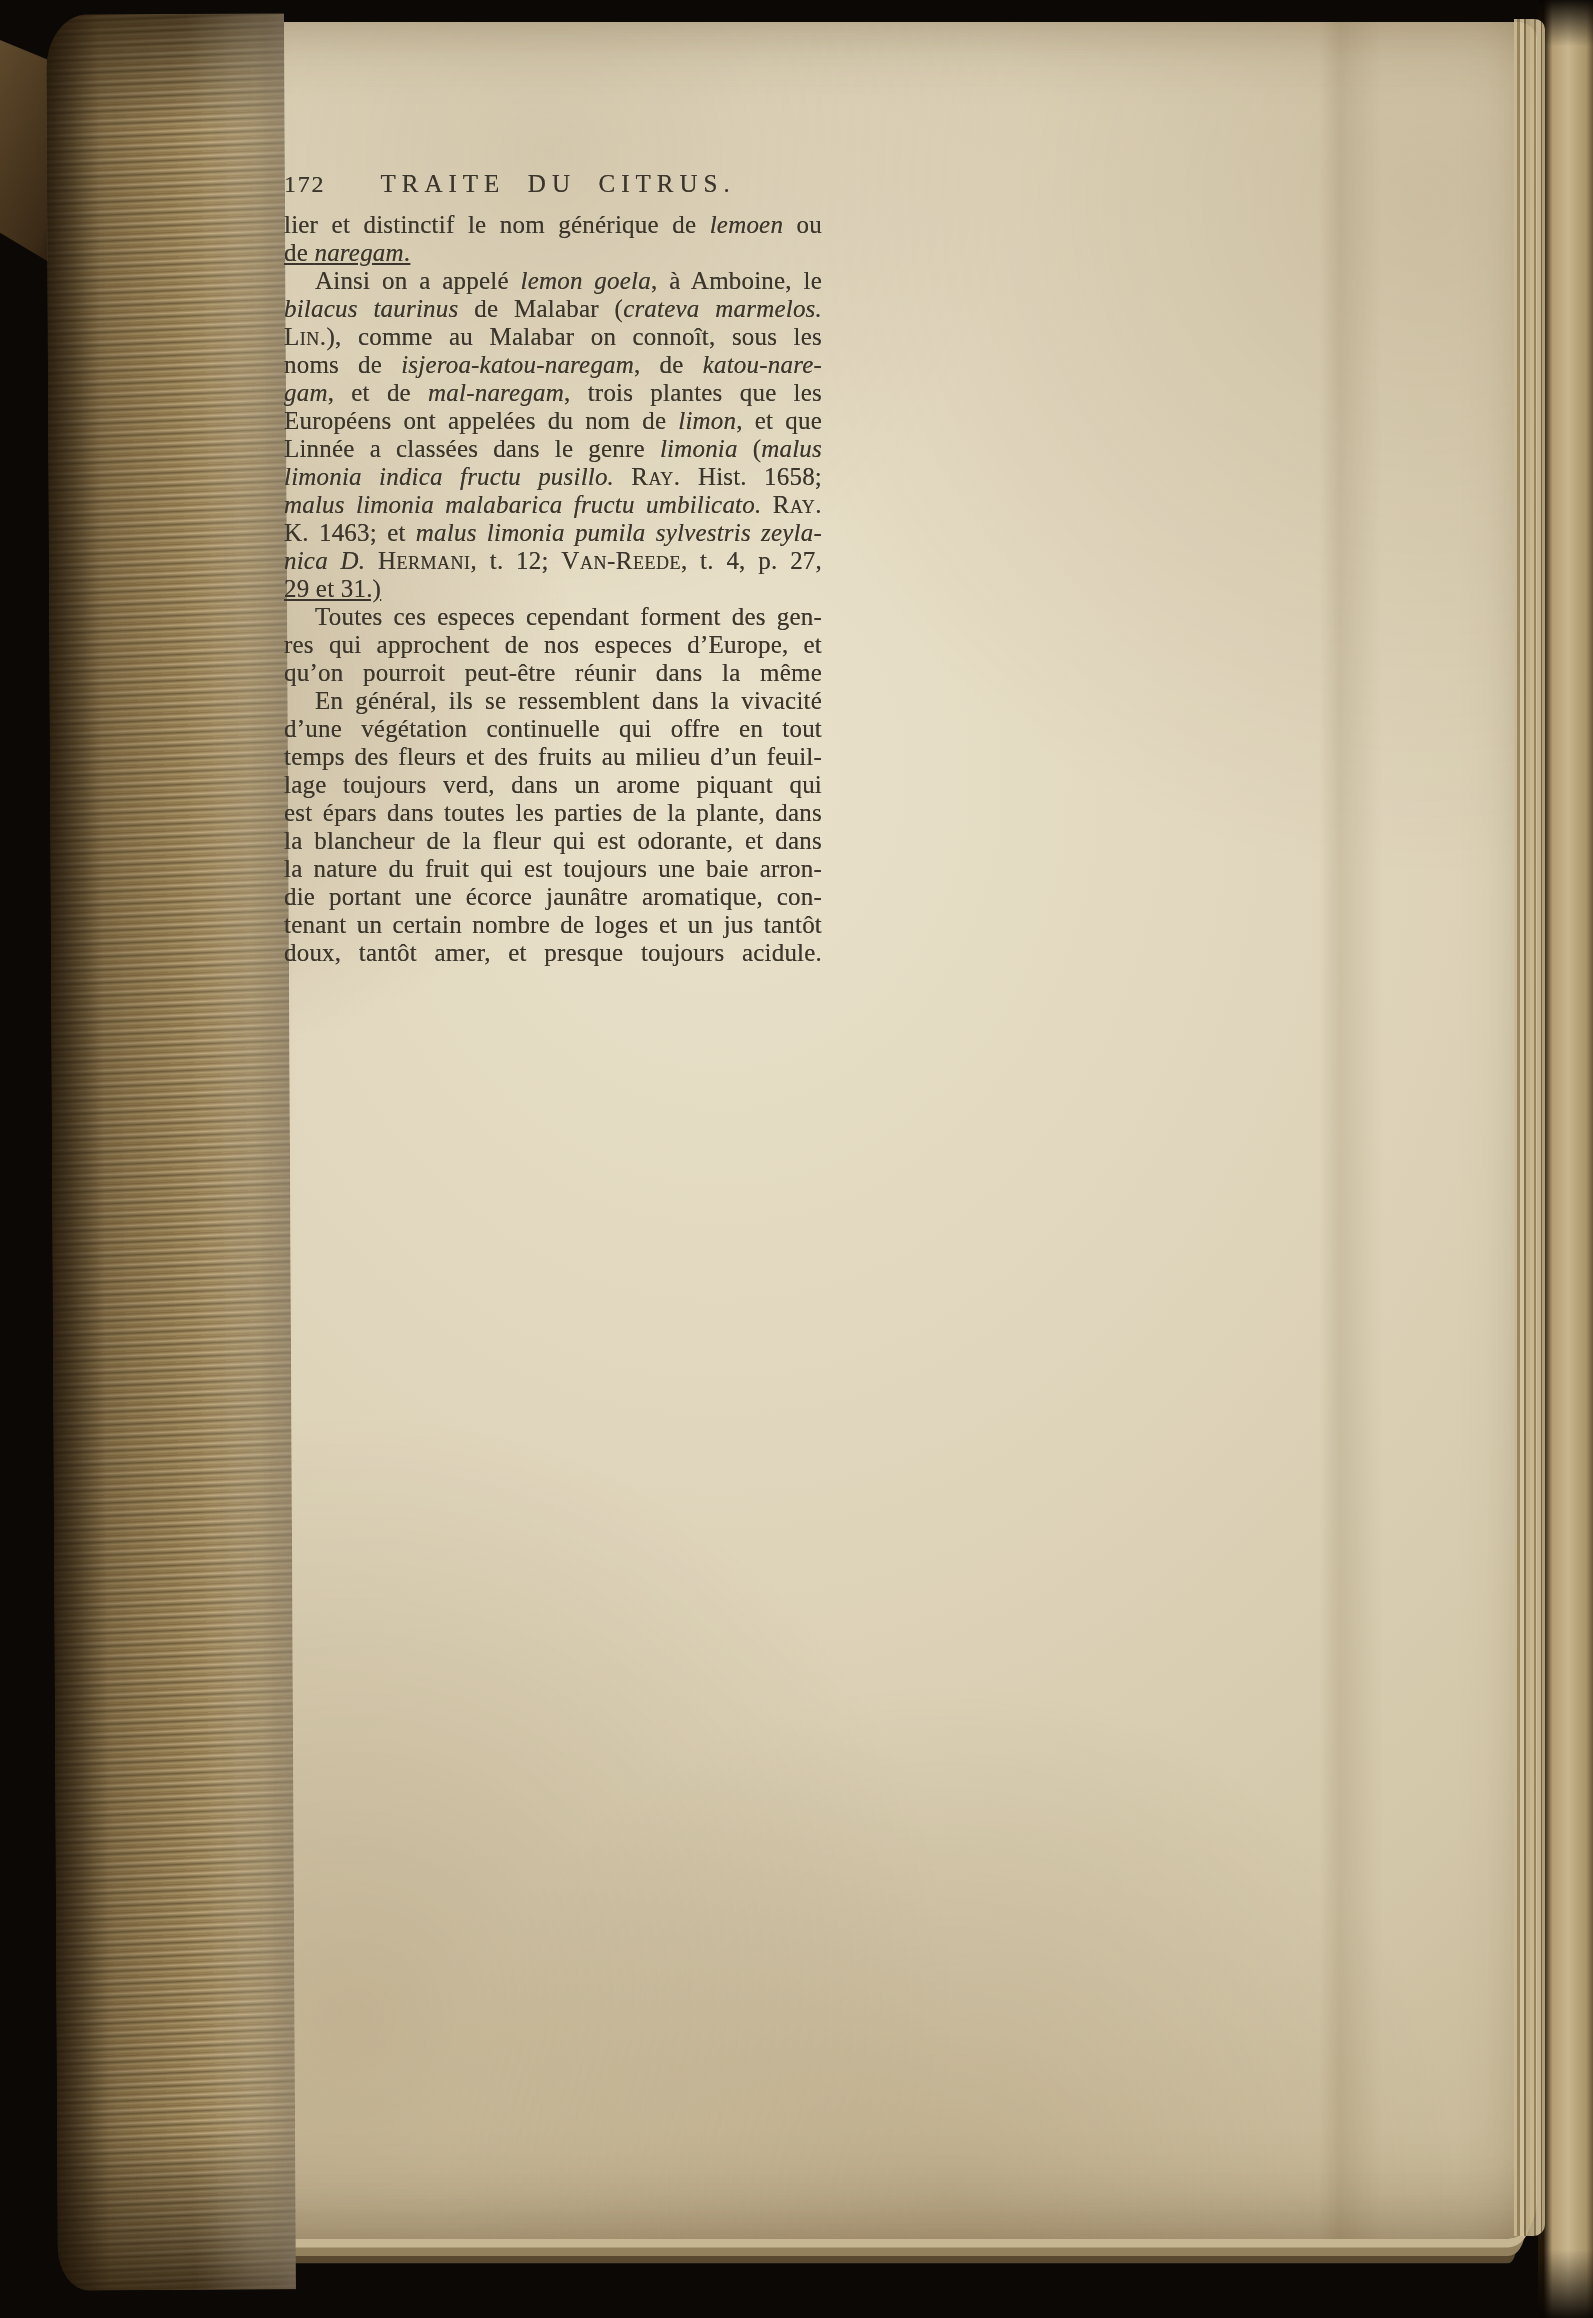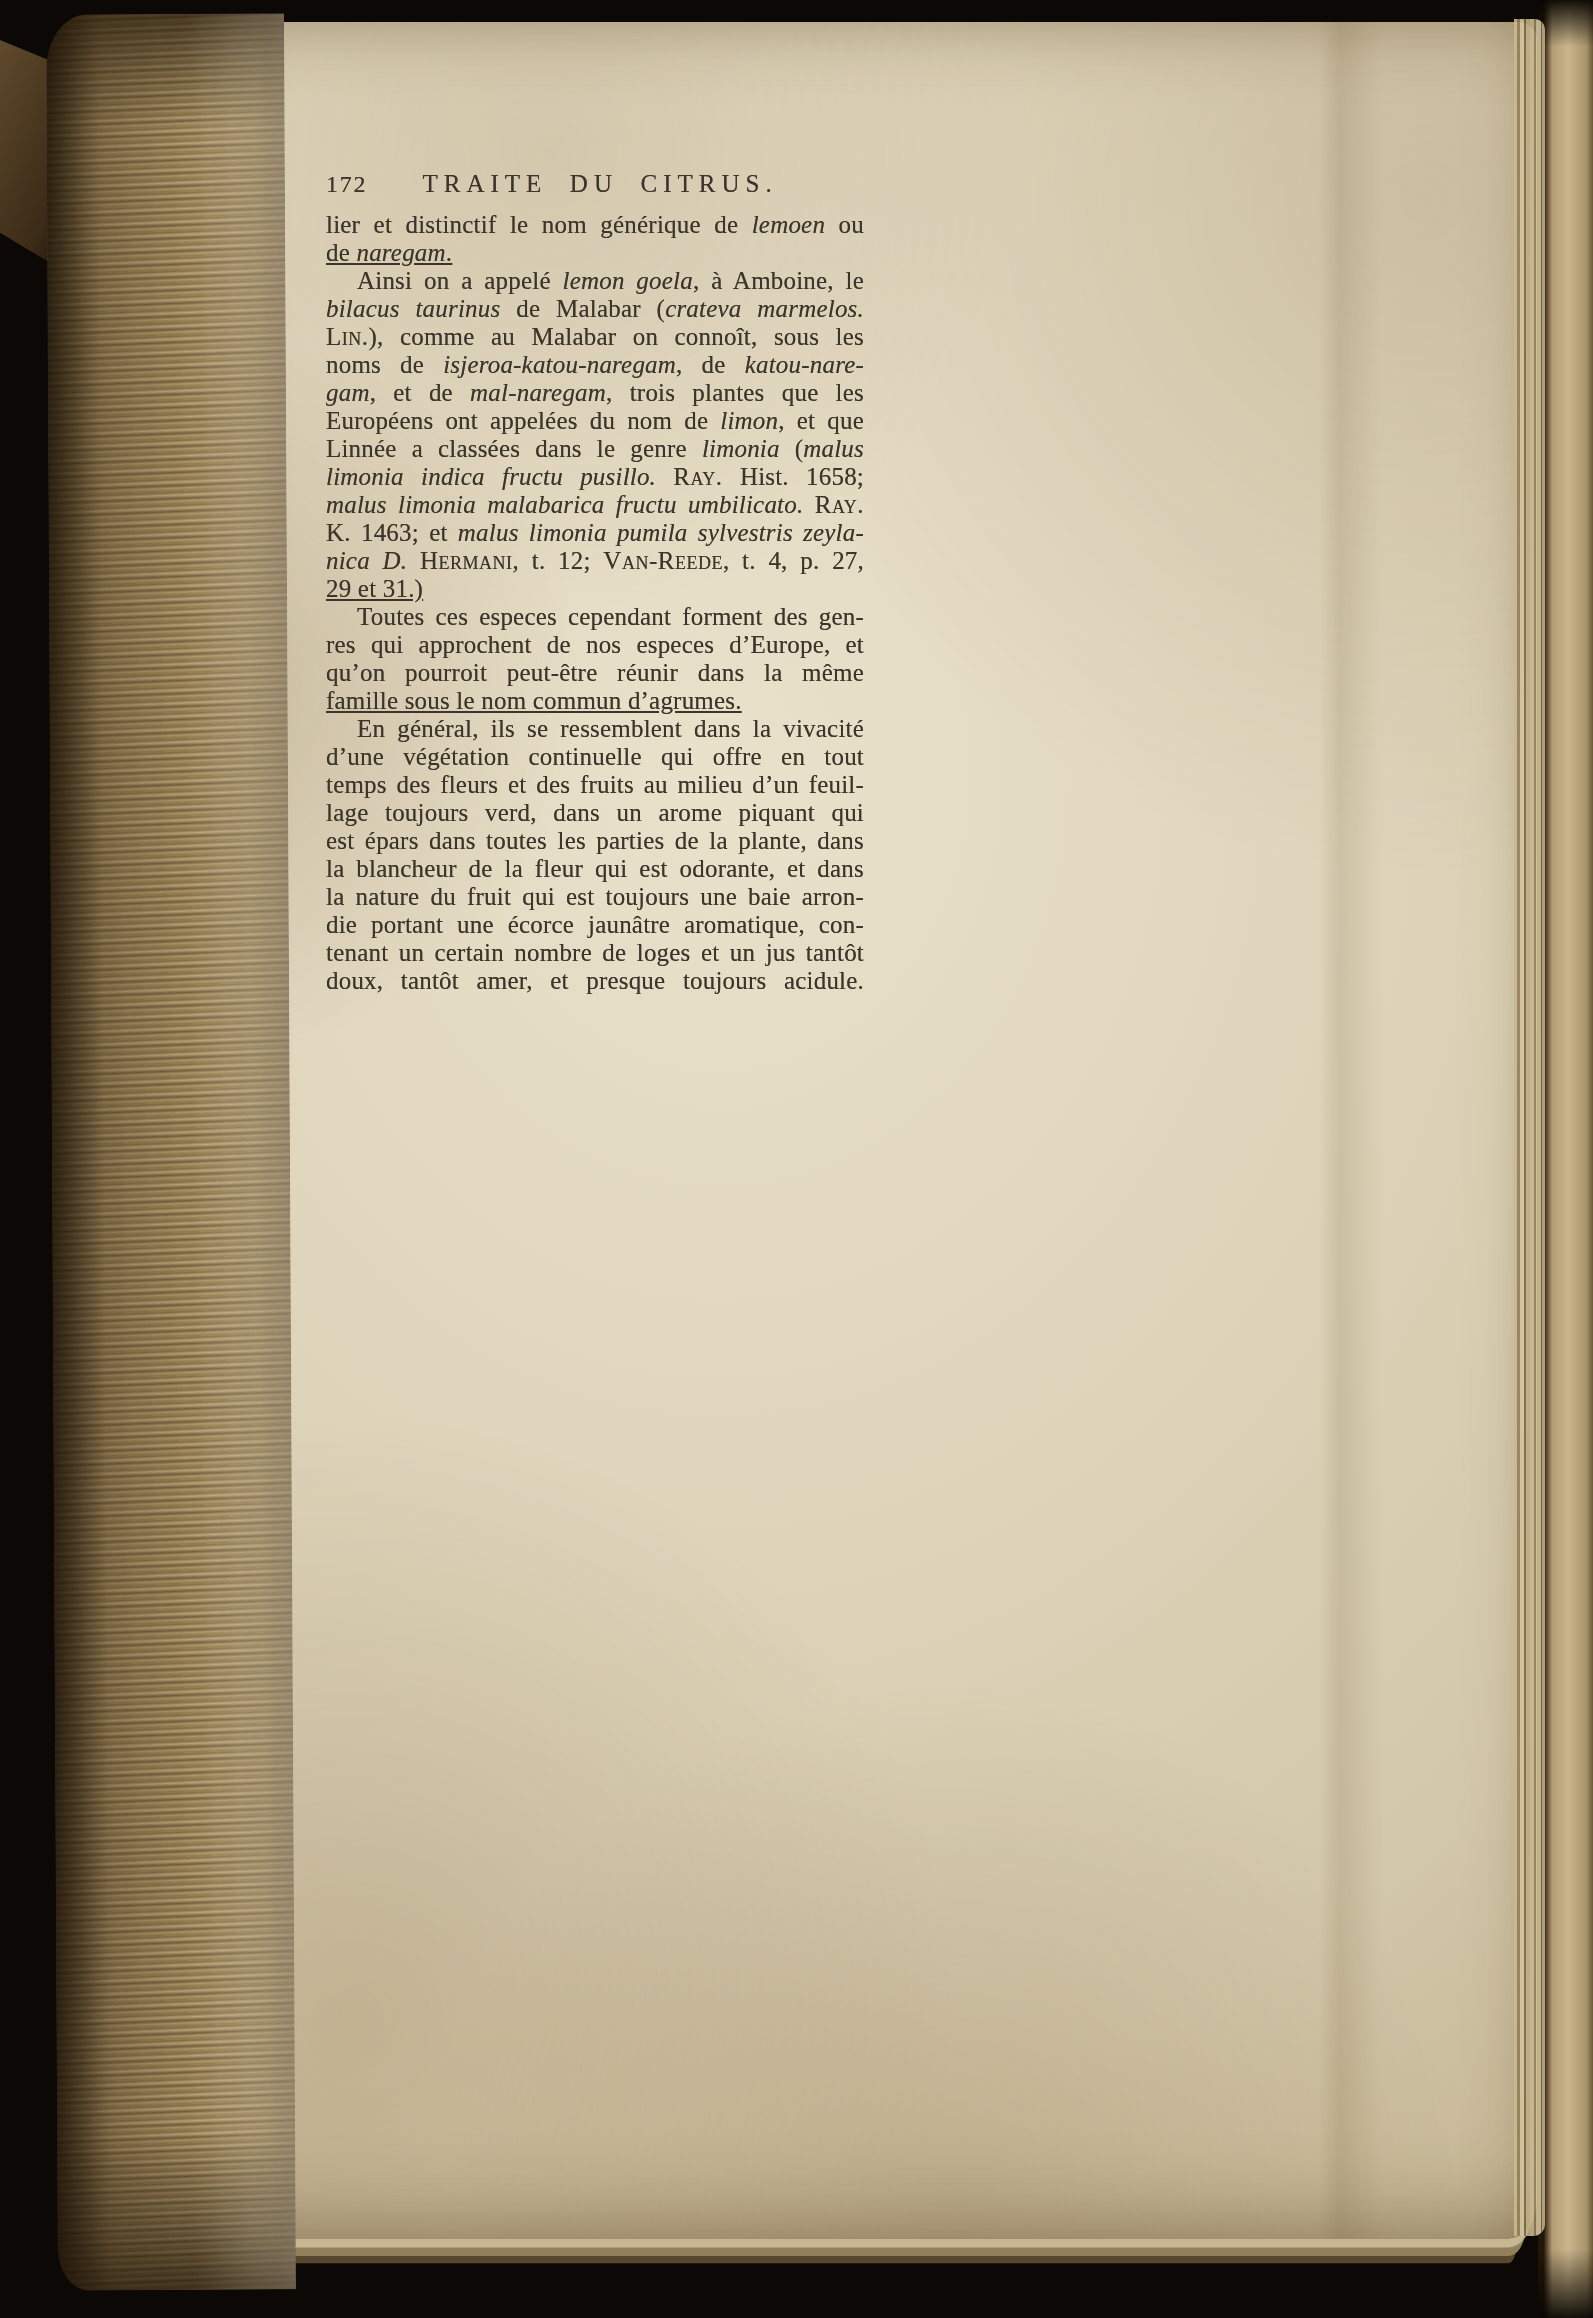--- a/index.html
+++ b/index.html
@@ -105,21 +105,20 @@
   }
 
   
   .text-block {
     position: absolute;
     left: 284px;
     top: 169px;
     width: 538px;
     color: var(--color-ink, #3b352b);
     text-shadow: 0 0 0.5px rgba(59, 53, 43, .65);
-    margin-left: 42px;
   }
   .header {
     display: flex;
     align-items: baseline;
     line-height: 29px;
     margin-bottom: 12px;
   }
   .pagenum {
     font-size: 24px;
     letter-spacing: 1.7px;
@@ -178,21 +177,20 @@
           <div class="line"><span class="i">limonia indica fructu pusillo.</span><span> </span><span class="sc">Ray.</span><span> Hist. 1658;</span></div>
           <div class="line"><span class="i">malus limonia malabarica fructu umbilicato.</span><span> </span><span class="sc">Ray.</span></div>
           <div class="line"><span>K. 1463; et </span><span class="i">malus limonia pumila sylvestris zeyla-</span></div>
           <div class="line"><span class="i">nica D.</span><span> </span><span class="sc">Hermani</span><span>, t. 12; </span><span class="sc">Van-Reede</span><span>, t. 4, p. 27,</span></div>
           <div class="line last"><span>29 et 31.)</span></div>
         </div>
         <div class="para">
           <div class="line first"><span>Toutes ces especes cependant forment des gen-</span></div>
           <div class="line"><span>res qui approchent de nos especes d’Europe, et</span></div>
           <div class="line"><span>qu’on pourroit peut-être réunir dans la même</span></div>
-          <div class="line last"><span>famille sous le nom commun d’agrumes.</span></div>
         </div>
         <div class="para">
           <div class="line first"><span>En général, ils se ressemblent dans la vivacité</span></div>
           <div class="line"><span>d’une végétation continuelle qui offre en tout</span></div>
           <div class="line"><span>temps des fleurs et des fruits au milieu d’un feuil-</span></div>
           <div class="line"><span>lage toujours verd, dans un arome piquant qui</span></div>
           <div class="line"><span>est épars dans toutes les parties de la plante, dans</span></div>
           <div class="line"><span>la blancheur de la fleur qui est odorante, et dans</span></div>
           <div class="line"><span>la nature du fruit qui est toujours une baie arron-</span></div>
           <div class="line"><span>die portant une écorce jaunâtre aromatique, con-</span></div>

